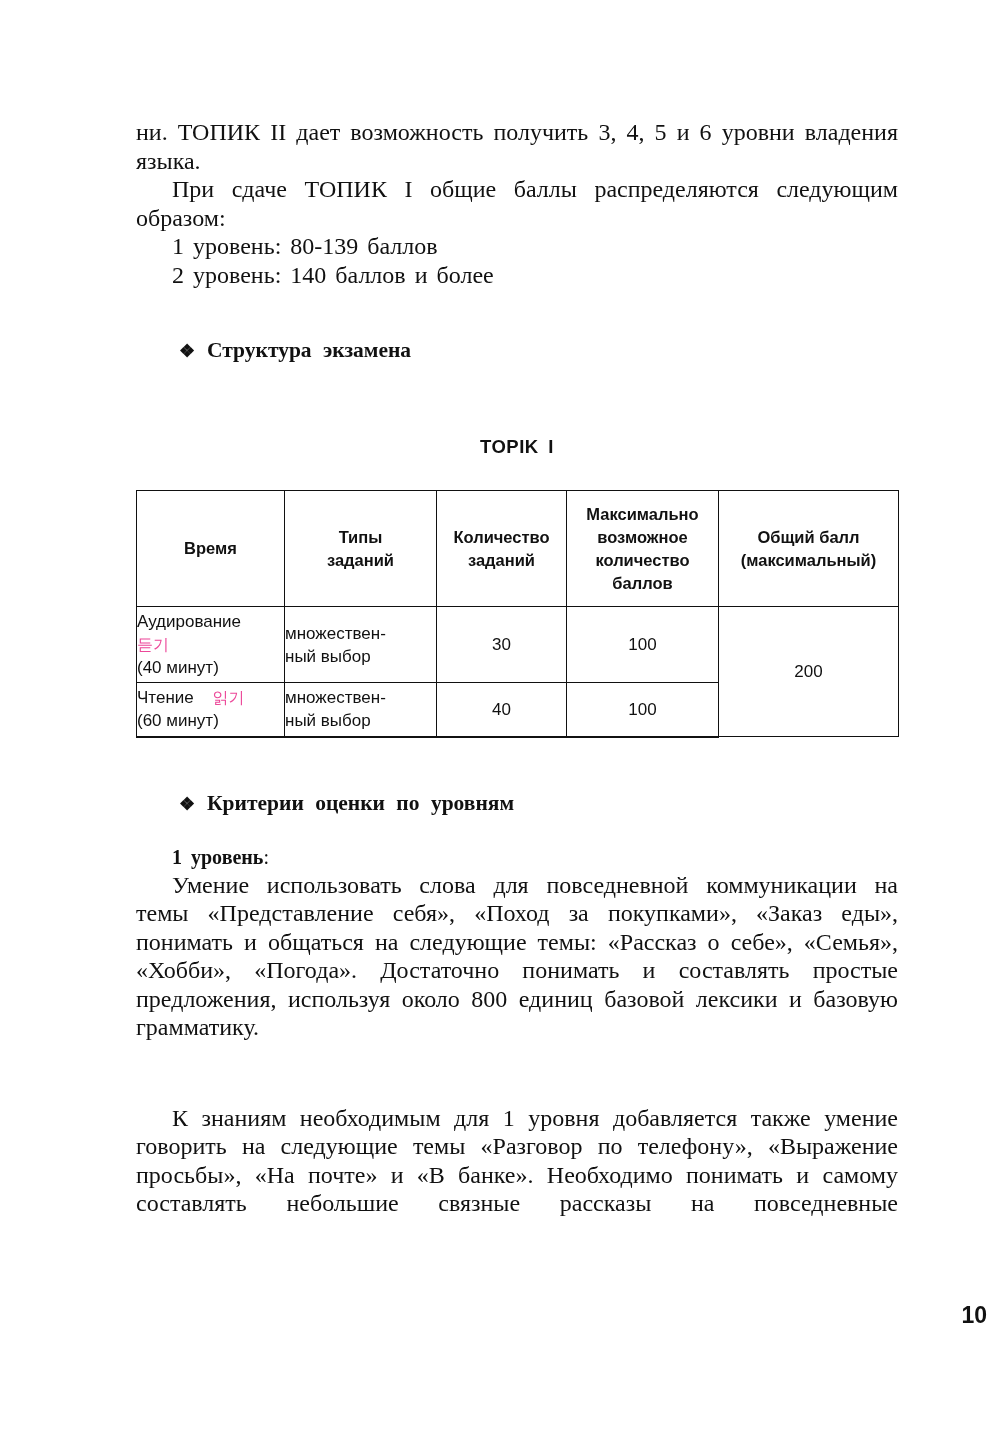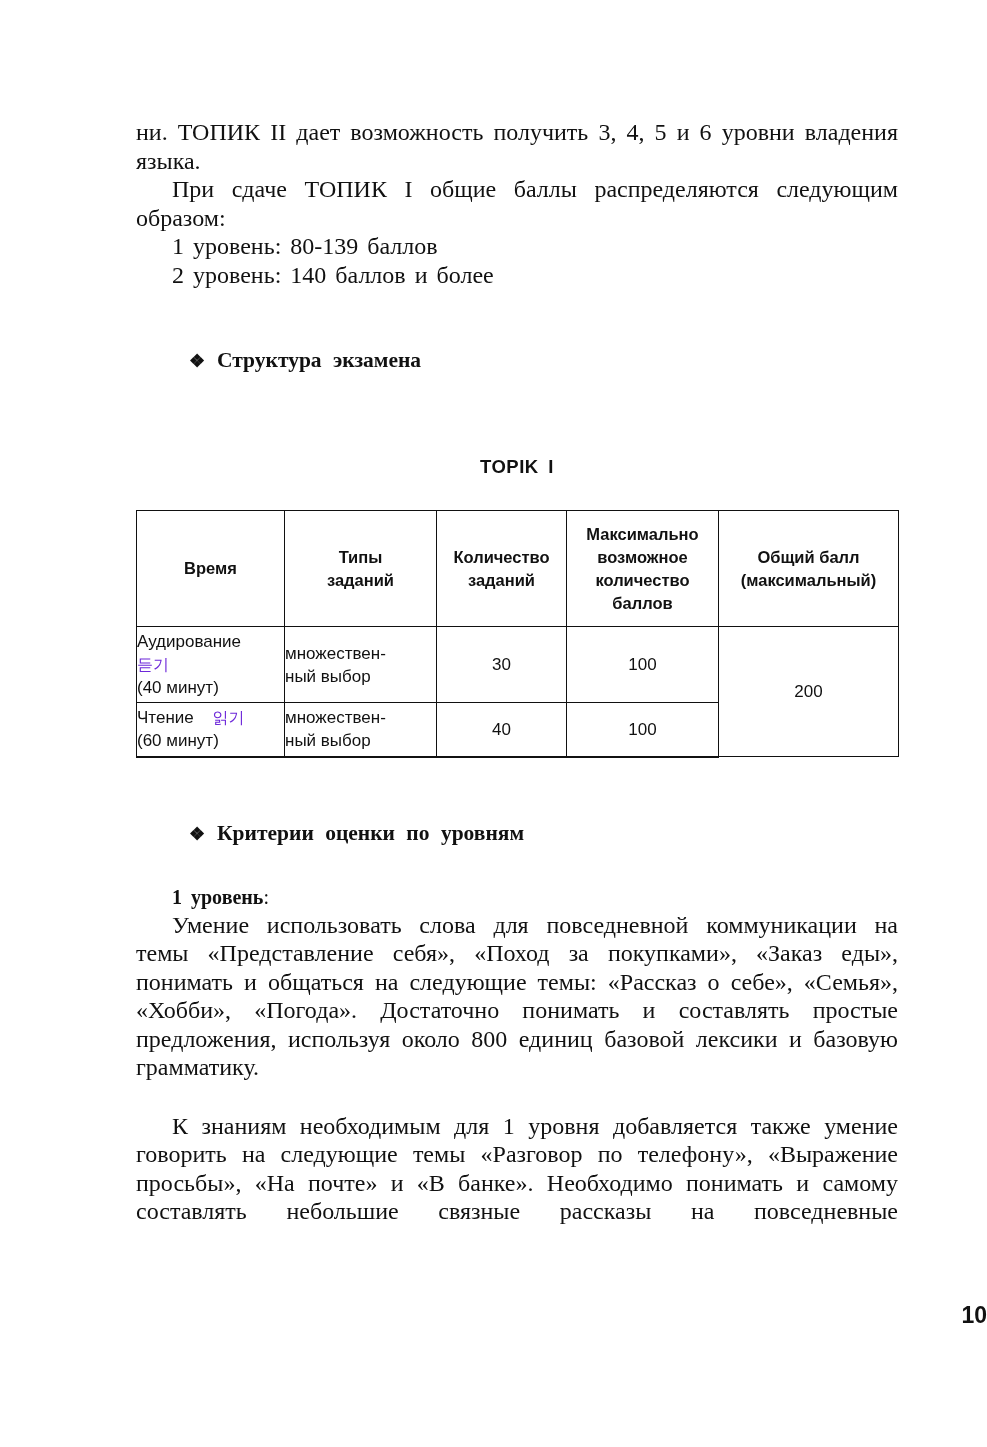--- a/index.html
+++ b/index.html
@@ -24,27 +24,27 @@
     .p {
       font-size: 24px;
       line-height: 28.5px;
       text-align: justify;
       text-align-last: left;
       margin: 0;
       word-spacing: 3px;
     }
     .indent { text-indent: 36px; }
     .li { padding-left: 36px; text-align: left; }
-    .justify-full { text-align-last: justify; }
+    .justify-full { text-align-last: justify; margin-top: 32px; }
     .section-heading {
       font-weight: bold;
       font-size: 21.5px;
       line-height: 28px;
       padding-left: 36px;
-      margin: 17px;
+      margin: 7px;
       word-spacing: 6px;
     }
     .section-heading .bullet-icon {
       display: inline-block;
       width: 18px;
       margin-right: 10px;
       font-size: 18px;
     }
     .table-title {
       font-family: "Liberation Sans", sans-serif;
@@ -73,21 +73,21 @@
       font-size: 16.5px;
       line-height: 23px;
       text-align: center;
       height: 115px;
     }
     table.exam td {
       line-height: 23px;
     }
     td.center { text-align: center; }
     td.left { text-align: left; padding-left: 10px; padding-right: 4px; }
-    .kr { color: #6d28d9; font-size: 16px; }
+    .kr { color: #ec4899; font-size: 16px; }
     .level-label {
       font-weight: bold;
       font-size: 20px;
       padding-left: 36px;
       margin: 0;
       line-height: 28px;
       word-spacing: 4px;
     }
     .page-number {
       position: absolute;

